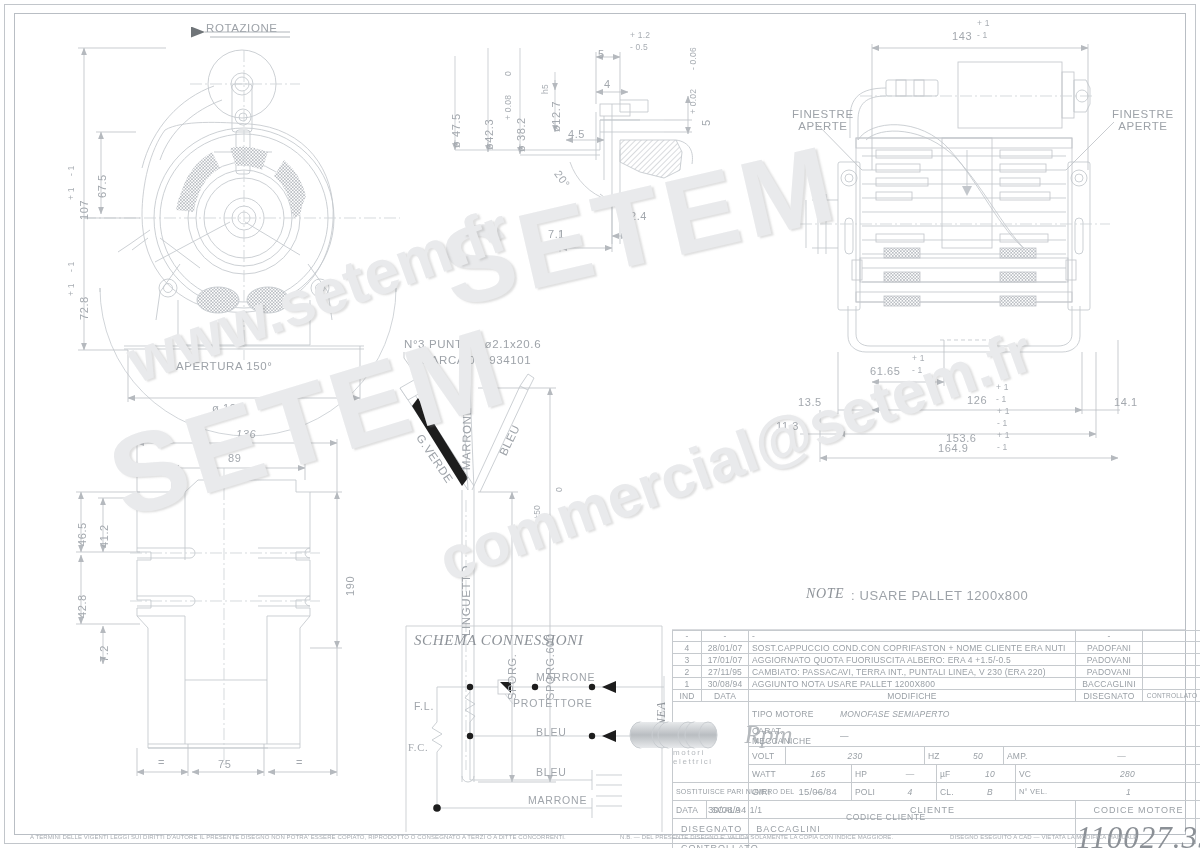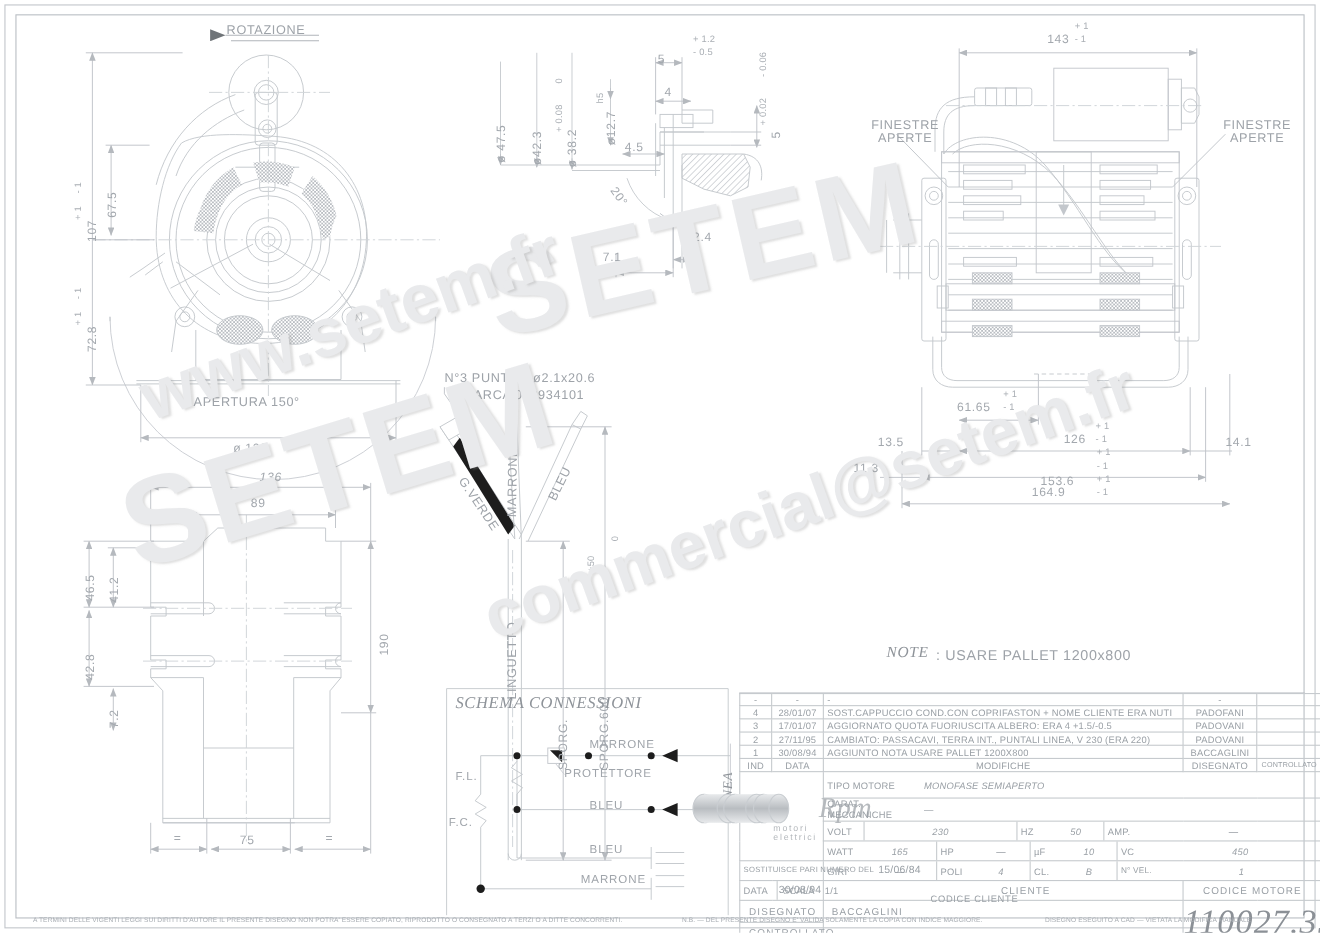--- a/index.html
+++ b/index.html
@@ -34,21 +34,21 @@
              font-family:"Liberation Sans",sans-serif;letter-spacing:.2px;vertical-align:middle;}
   .c{text-align:center;}
   .val{font-style:italic;font-family:"Liberation Serif",serif;font-size:14px;color:#8b9096;}
   .big-code{font-style:italic;font-family:"Liberation Serif",serif;font-size:31px;color:#8b9096;letter-spacing:1px;}
   .ttl-ital{font-style:italic;font-family:"Liberation Serif",serif;font-size:14px;color:#8b9096;letter-spacing:1px;}
 
   
   .logo-wrap{display:flex;flex-direction:column;align-items:center;justify-content:center;height:100%;}
   .logo-row{display:flex;align-items:center;gap:2px;}
   .rpm-word{font-family:"Liberation Serif",serif;font-style:italic;font-size:26px;color:#b5b9bd;margin-left:6px;}
-  .rpm-sub{font-size:8px;color:#b5b9bd;letter-spacing:1.6px;margin-top:-4px;margin-left:30px;}
+  .rpm-sub{font-size:8px;color:#b5b9bd;letter-spacing:1.6px;margin-top:-4px;}
 
   
   #schema-title{position:absolute;left:414px;top:632px;font-size:15px;}
   .sch-lbl{position:absolute;font-size:10.5px;color:#a0a5ab;letter-spacing:.8px;}
 
   
   .legal{position:absolute;top:834px;font-size:6px;color:#a8adb3;letter-spacing:.1px;white-space:nowrap;}
 </style>
 </head>
 <body>
@@ -562,21 +562,21 @@
   <div class="txt dim rot90" style="left:506px;top:700px;">SPORG.</div>
   <div class="txt dim rot90" style="left:544px;top:700px;">SPORG.600</div>
   <div class="txt dim-s rot90" style="left:532px;top:520px;">+50</div>
   <div class="txt dim-s rot90" style="left:554px;top:492px;">0</div>
 
   <div class="txt ital" style="left:806px;top:586px;font-size:14px;">NOTE</div>
   <div class="txt lbl" style="left:851px;top:588px;font-size:13px;">: USARE PALLET 1200x800</div>
 
   <div class="txt ital" id="schema-title">SCHEMA CONNESSIONI</div>
   <div class="sch-lbl" style="left:414px;top:700px;">F.L.</div>
-  <div class="sch-lbl" style="left:408px;top:742px;">F.C.</div>
+  <div class="sch-lbl" style="left:408px;top:742px;font-family:Liberation Serif, serif;">F.C.</div>
   <div class="sch-lbl" style="left:513px;top:697px;">PROTETTORE</div>
   <div class="sch-lbl" style="left:536px;top:671px;">MARRONE</div>
   <div class="sch-lbl" style="left:536px;top:726px;">BLEU</div>
   <div class="sch-lbl" style="left:536px;top:766px;">BLEU</div>
   <div class="sch-lbl" style="left:528px;top:794px;">MARRONE</div>
   <div class="txt ital" style="left:654px;top:738px;transform:rotate(-90deg);transform-origin:0 0;font-size:12px;">LINEA</div>
 
   <div id="tblock">
     <table>
 
@@ -697,21 +697,21 @@
           <table style="width:100%;height:100%;border-collapse:collapse;table-layout:fixed;">
             <tbody>
                   <tr>
               <td style="border:none;width:30px;">WATT</td>
               <td class="val c" style="border:none;border-right:1px solid #c6cace;width:60px;">165</td>
               <td style="border:none;width:26px;">HP</td>
               <td class="val c" style="border:none;border-right:1px solid #c6cace;width:46px;">—</td>
               <td style="border:none;width:22px;">µF</td>
               <td class="val c" style="border:none;border-right:1px solid #c6cace;width:44px;">10</td>
               <td style="border:none;width:32px;">VC</td>
-              <td class="val c" style="border:none;">450</td>
+              <td class="val c" style="border:none;">280</td>
             </tr>
           </tbody>
               </table>
         </td>
       </tr>
 
       <tr style="height:18px;">
         <td colspan="2" style="padding:0;">
           <div style="display:flex;align-items:center;gap:4px;padding-left:3px;white-space:nowrap;">
             <span style="font-size:7px;">SOSTITUISCE PARI NUMERO DEL</span>

